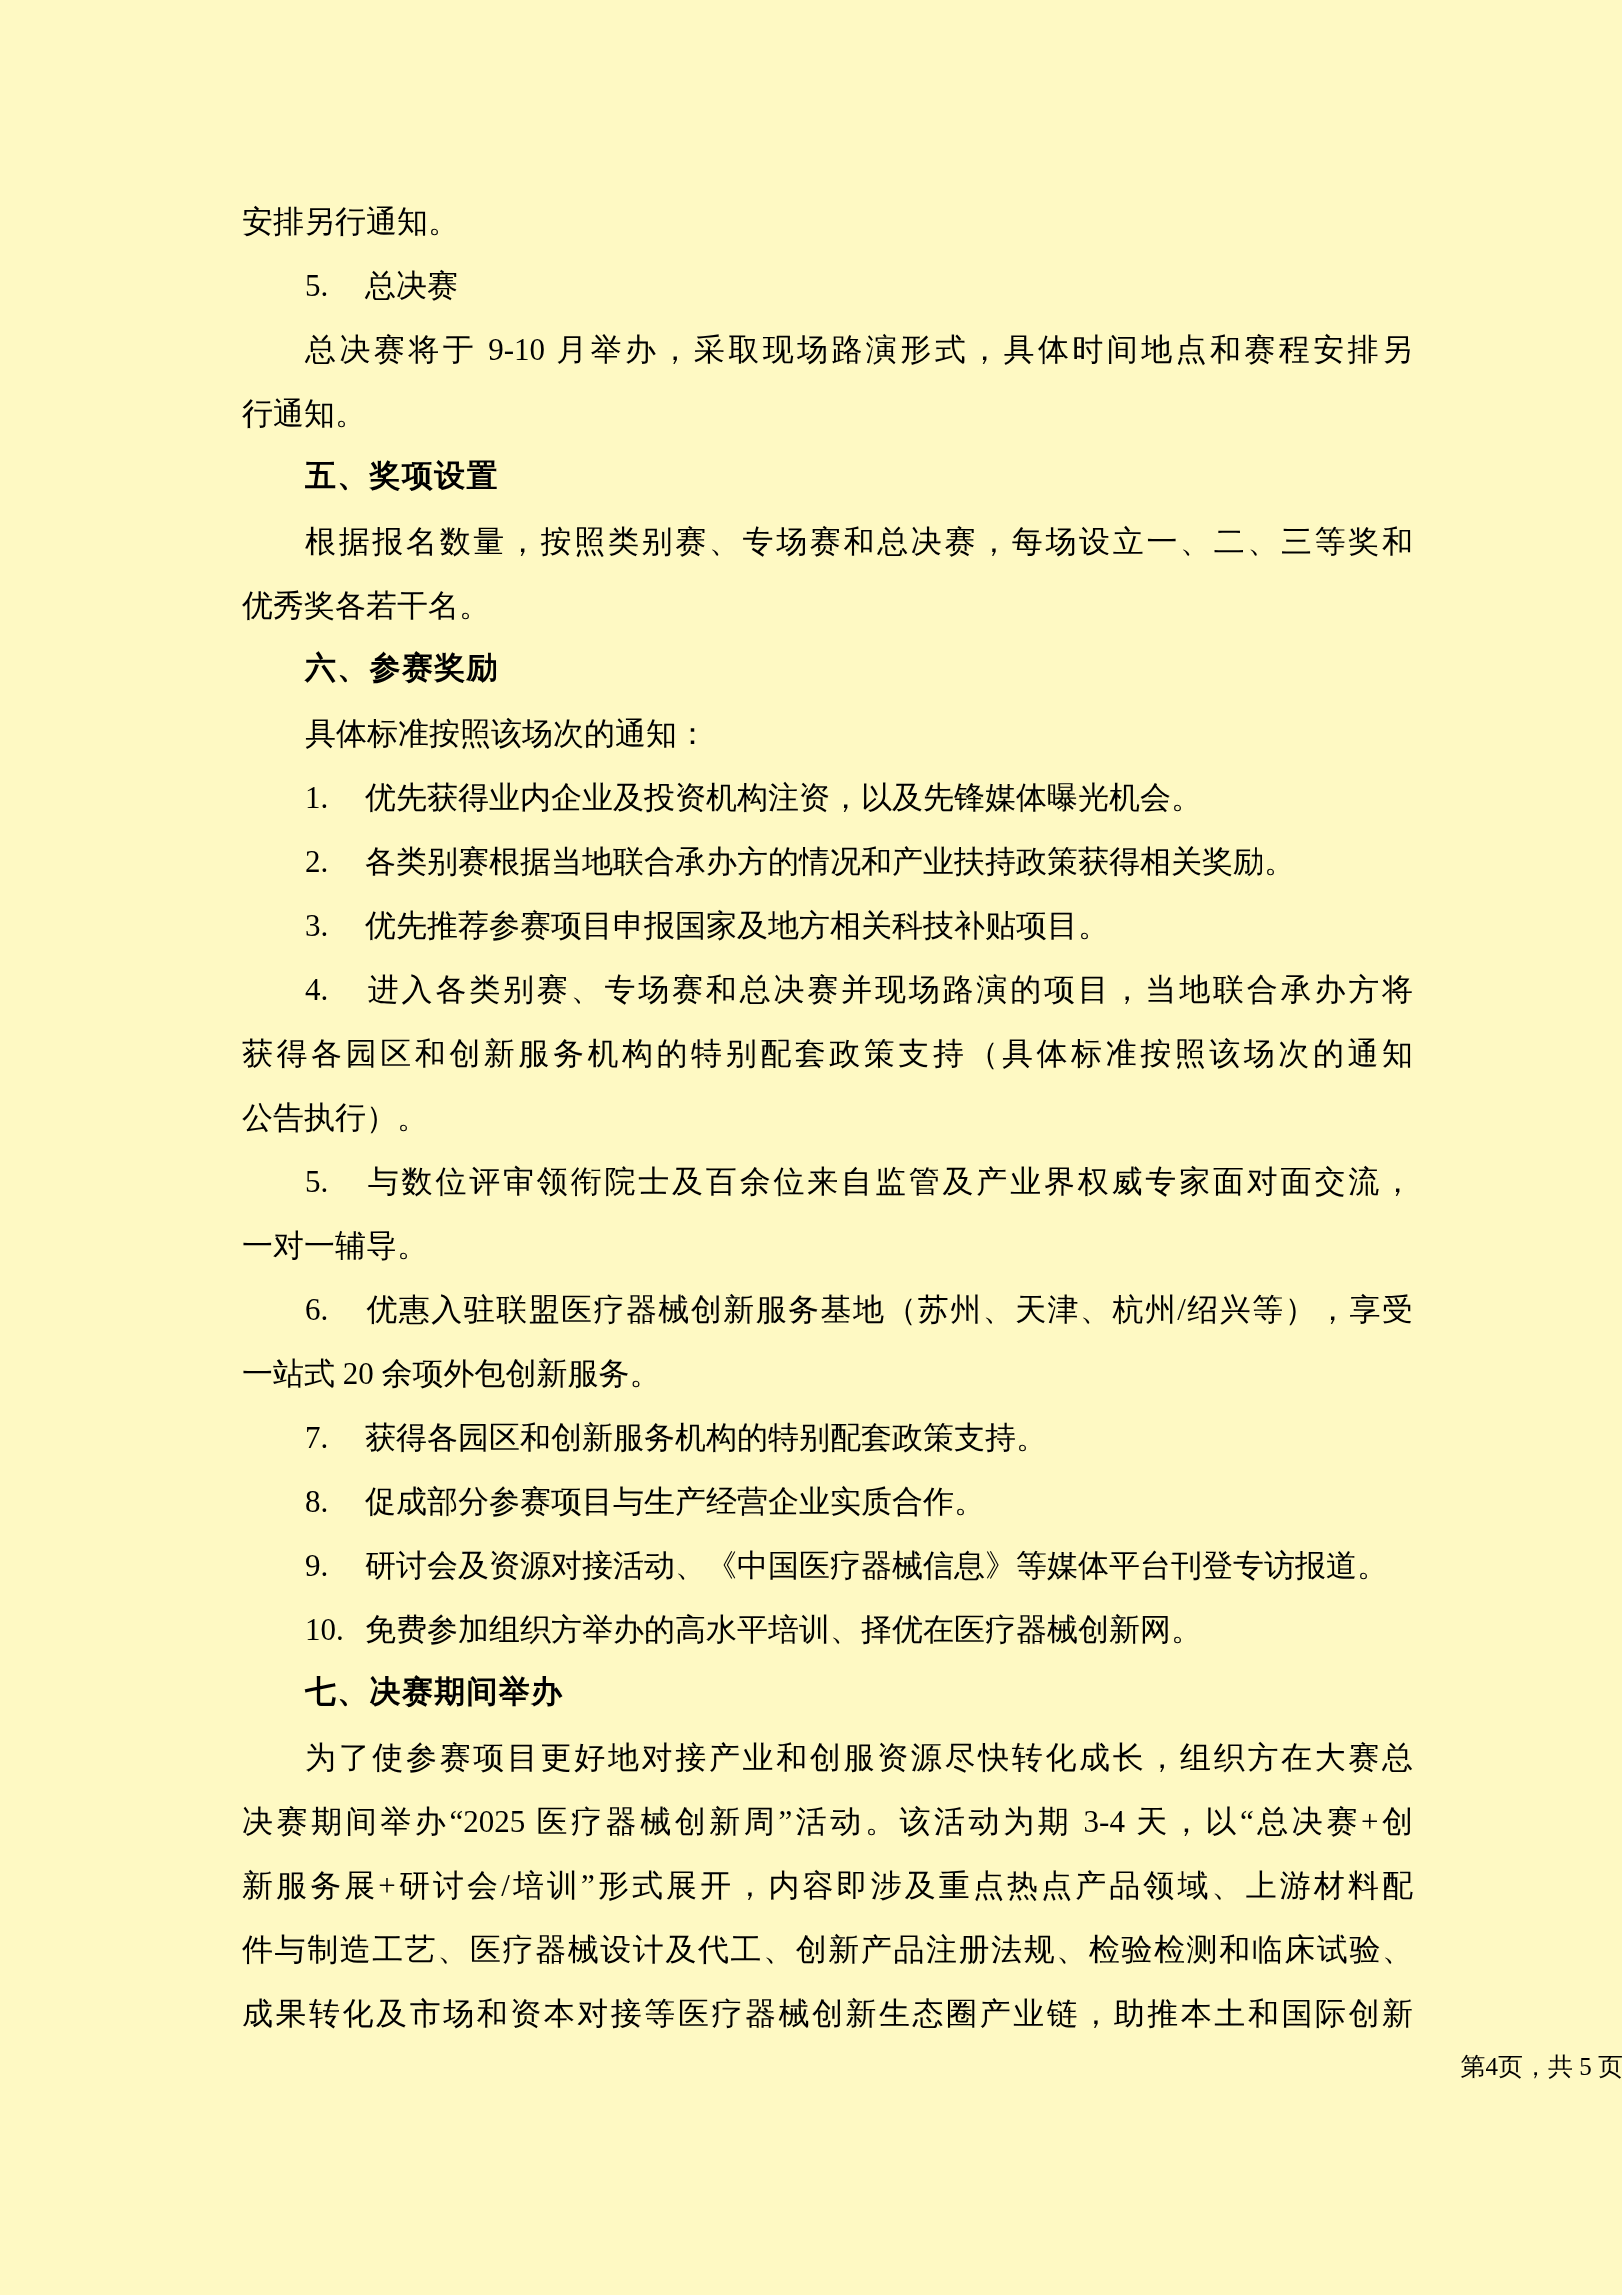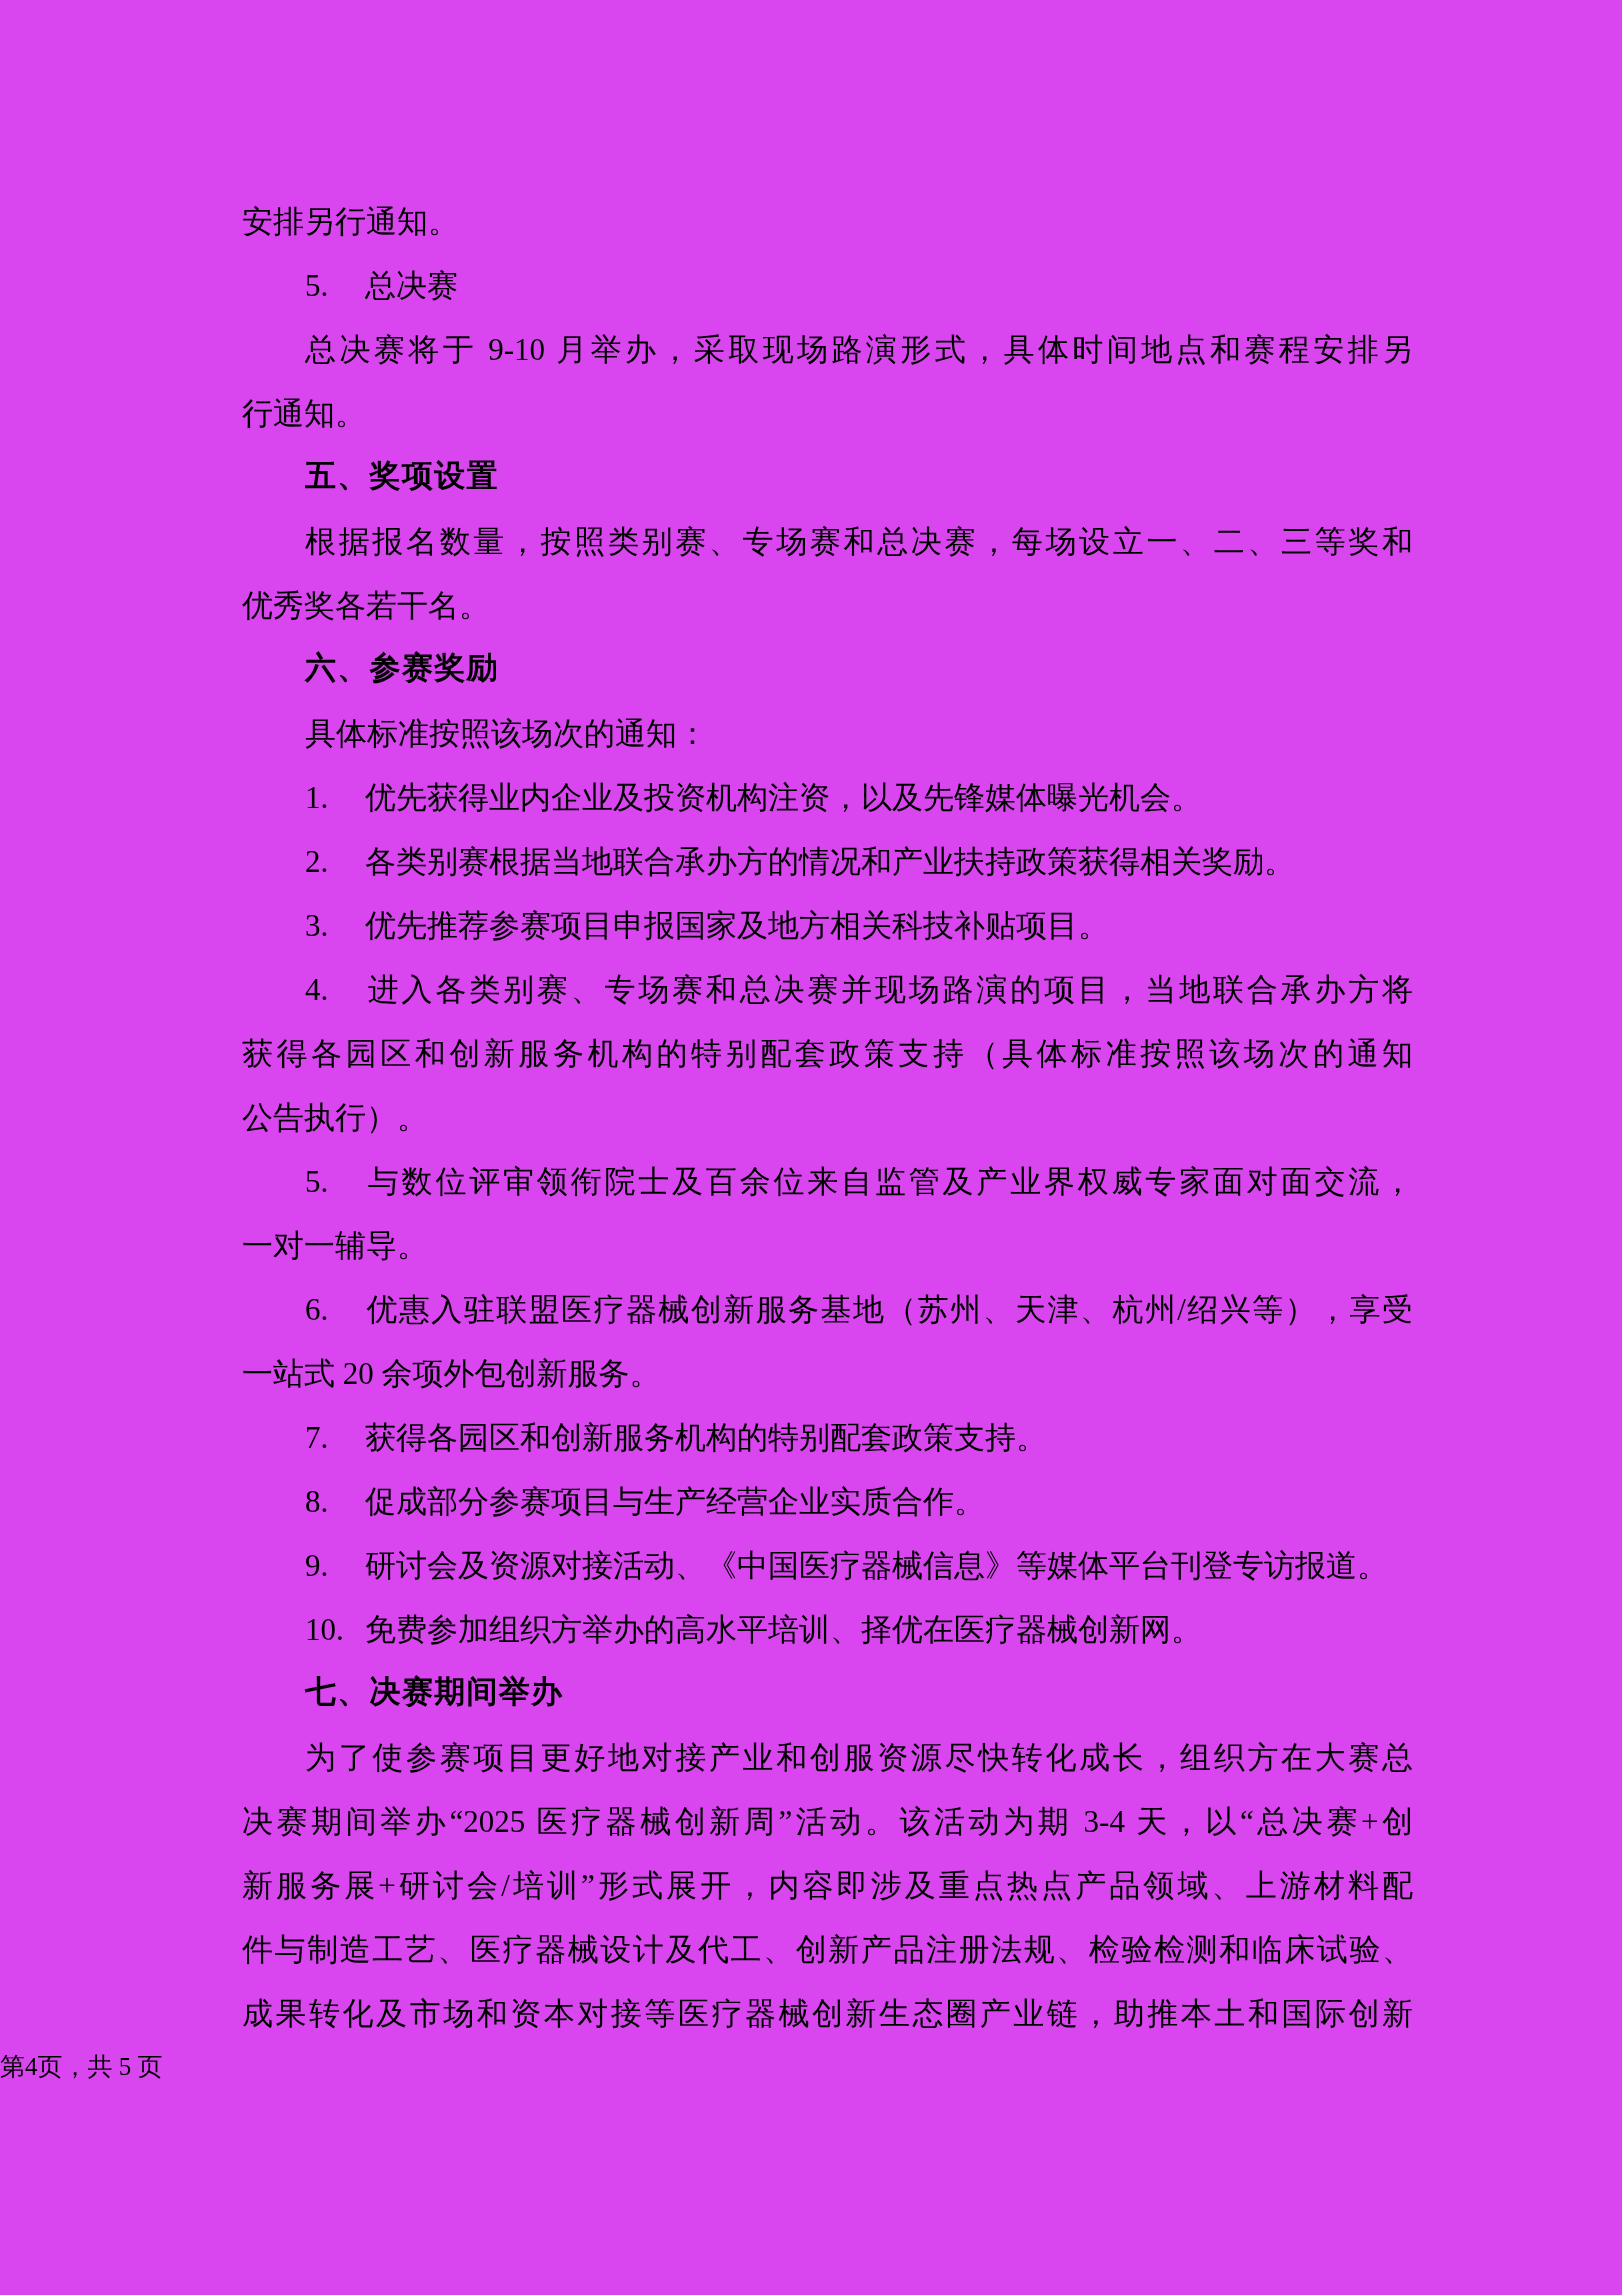--- a/index.html
+++ b/index.html
@@ -4,21 +4,21 @@
 <style>
   html, body {
     margin: 0;
     padding: 0;
     background: #ffffff;
   }
   .page {
     position: relative;
     width: 1623px;
     height: 2295px;
-    background: #d946ef;
+    background: #fef9c3;
     color: #000000;
     font-family: "Liberation Serif", "DejaVu Serif", serif;
     overflow: hidden;
   }
   .content {
     position: absolute;
     left: 242px;
     top: 190px;
     width: 1171px;
   }
@@ -48,21 +48,21 @@
     display: inline-block;
     width: 60px;
   }
   .footer {
     position: absolute;
     left: 0;
     top: 2047px;
     width: 100%;
     height: 39px;
     line-height: 39px;
-    text-align: left;
+    text-align: right;
     font-size: 25px;
     color: #000000;
   }
 </style>
 </head>
 <body>
 
 <div class="page">
   <main class="content">
 

